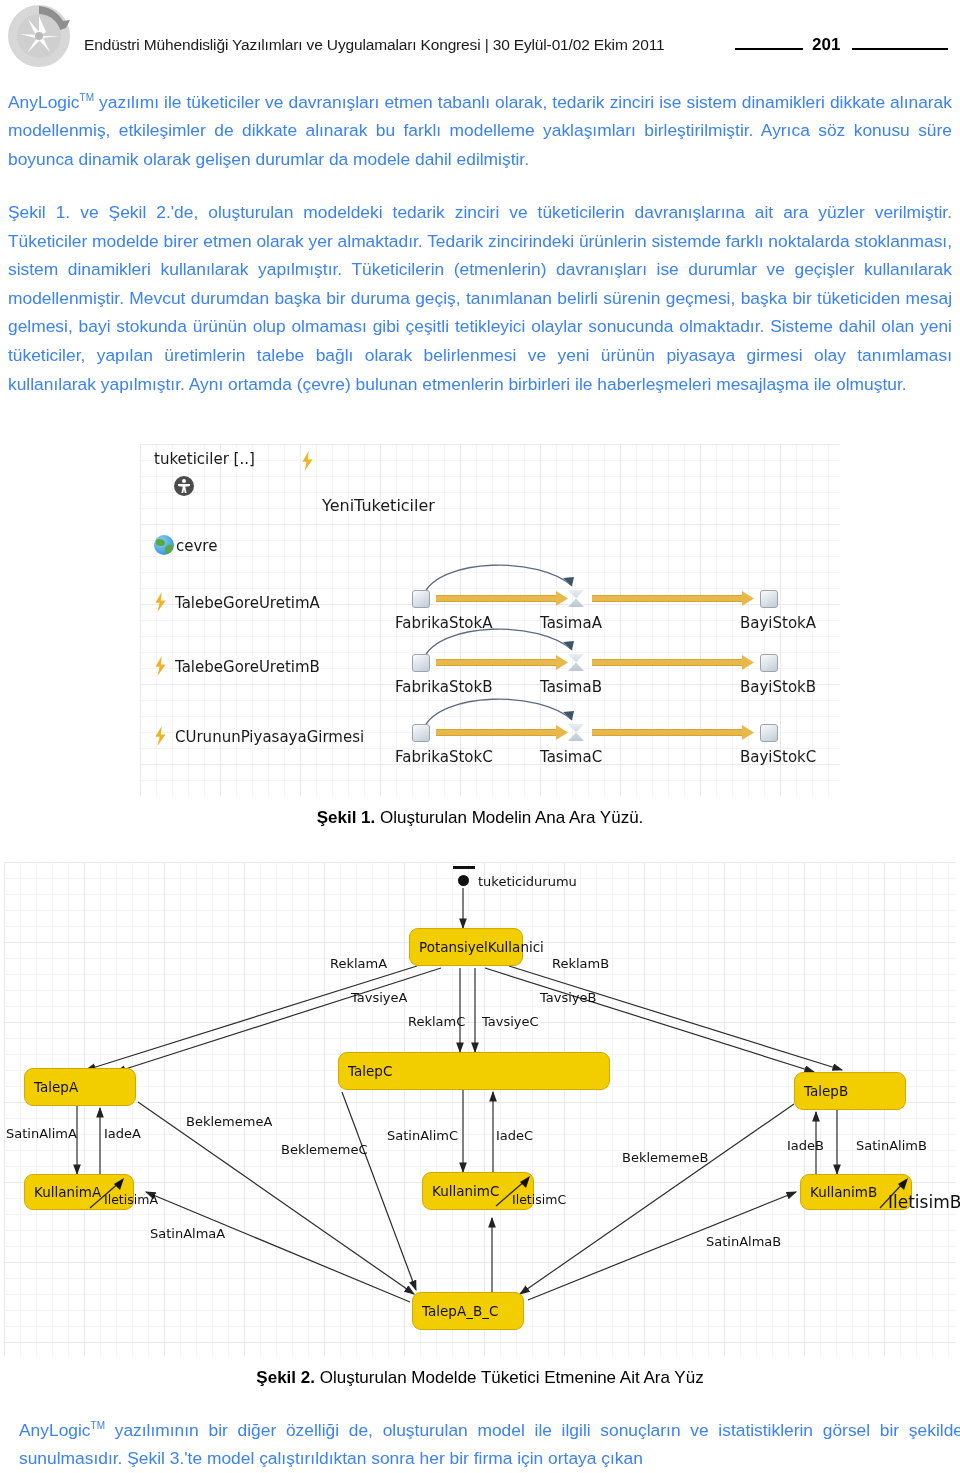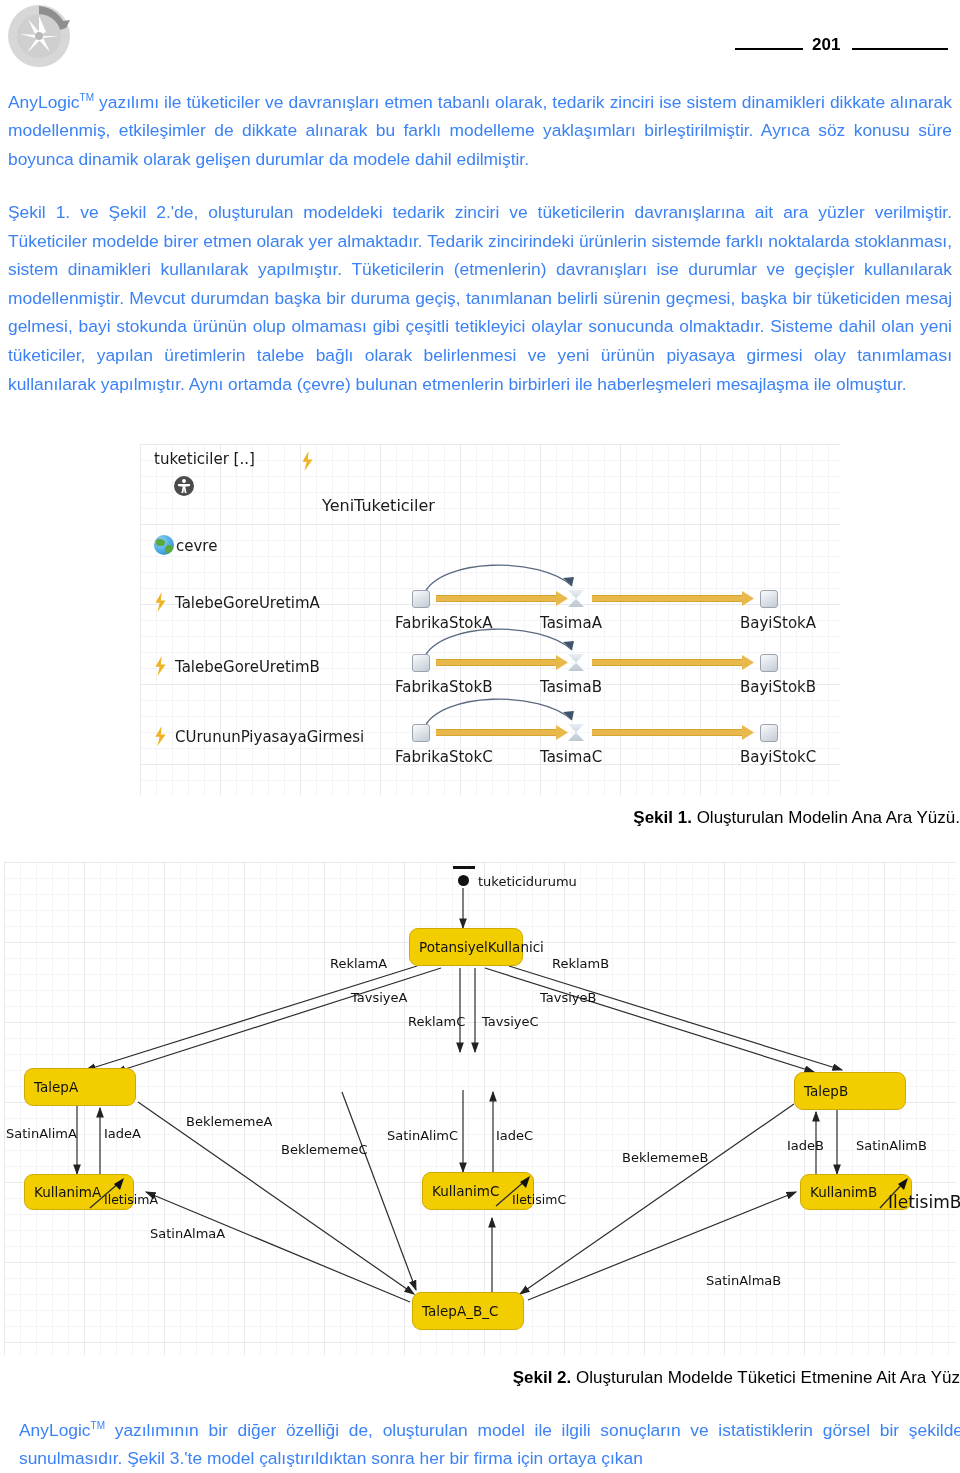--- a/index.html
+++ b/index.html
@@ -45,21 +45,21 @@
     text-justify:inter-word;
     color:#3b82f6;
   }
   .para sup{ font-size:10px; vertical-align:super; }
   #para1{ top:84px; }
   #para2{ top:198px; }
   #para3{ top:1412px; width:944px;margin-left:11px; }
 
   
   .fig-caption{
-    position:absolute; width:960px; text-align:right;
+    position:absolute; width:960px; text-align:center;
     font-size:17px; color:#000;
   }
   .fig-caption b{ font-weight:bold; }
   #cap1{ top:808px; }
   #cap2{ top:1368px; }
 
   
   .canvas{
     position:absolute;
     background:#ffffff;
@@ -167,20 +167,21 @@
     <path d="M60 26 L64 18 L50 20 Z" fill="#8f8f8f"></path>
     <circle cx="33" cy="34" r="22" fill="#cfcfcf"></circle>
     <path d="M33 14 L40 30 L33 34 Z" fill="#ffffff"></path>
     <path d="M53 34 L36 36 L33 34 Z" fill="#ffffff"></path>
     <path d="M44 50 L33 38 L36 34 Z" fill="#ffffff"></path>
     <path d="M21 51 L31 36 L34 38 Z" fill="#ffffff"></path>
     <path d="M14 32 L32 33 L33 37 Z" fill="#ffffff"></path>
     <path d="M22 17 L34 31 L30 34 Z" fill="#ffffff"></path>
     <circle cx="33" cy="34" r="4" fill="#b9b9b9"></circle>
   </svg>
+  <div class="hdr-text">Endüstri Mühendisliği Yazılımları ve Uygulamaları Kongresi | 30 Eylül-01/02 Ekim 2011</div>
   <div class="hdr-rule-left"></div>
   <div class="hdr-page">201</div>
   <div class="hdr-rule-right"></div>
 </div>
 
 <div class="para" id="para1">AnyLogic<sup>TM</sup> yazılımı ile tüketiciler ve davranışları etmen tabanlı olarak, tedarik zinciri ise sistem dinamikleri dikkate alınarak modellenmiş, etkileşimler de dikkate alınarak bu farklı modelleme yaklaşımları birleştirilmiştir. Ayrıca söz konusu süre boyunca dinamik olarak gelişen durumlar da modele dahil edilmiştir.</div>
 <div class="para" id="para2">Şekil 1. ve Şekil 2.'de, oluşturulan modeldeki tedarik zinciri ve tüketicilerin davranışlarına ait ara yüzler verilmiştir. Tüketiciler modelde birer etmen olarak yer almaktadır. Tedarik zincirindeki ürünlerin sistemde farklı noktalarda stoklanması, sistem dinamikleri kullanılarak yapılmıştır. Tüketicilerin (etmenlerin) davranışları ise durumlar ve geçişler kullanılarak modellenmiştir. Mevcut durumdan başka bir duruma geçiş, tanımlanan belirli sürenin geçmesi, başka bir tüketiciden mesaj gelmesi, bayi stokunda ürünün olup olmaması gibi çeşitli tetikleyici olaylar sonucunda olmaktadır. Sisteme dahil olan yeni tüketiciler, yapılan üretimlerin talebe bağlı olarak belirlenmesi ve yeni ürünün piyasaya girmesi olay tanımlaması kullanılarak yapılmıştır. Aynı ortamda (çevre) bulunan etmenlerin birbirleri ile haberleşmeleri mesajlaşma ile olmuştur.</div>
 
 <div class="canvas" id="fig1">
 
@@ -314,20 +315,23 @@
 
   <div class="state" style="left:405px; top:66px; width:114px; height:38px;">
     <span>PotansiyelKullanici</span>
   </div>
   <div class="state" style="left:20px; top:206px; width:112px; height:38px;text-align:center;">
     <span>TalepA</span>
   </div>
   <div class="state" style="left:790px; top:210px; width:112px; height:38px;">
     <span>TalepB</span>
   </div>
+  <div class="state" style="left:334px; top:190px; width:272px; height:38px;">
+    <span>TalepC</span>
+  </div>
   <div class="state" style="left:20px; top:312px; width:110px; height:36px;">
     <span>KullanimA</span>
   </div>
   <div class="state" style="left:796px; top:312px; width:112px; height:36px;">
     <span>KullanimB</span>
   </div>
   <div class="state" style="left:418px; top:310px; width:112px; height:38px;">
     <span>KullanimC</span>
   </div>
   <div class="state" style="left:408px; top:430px; width:112px; height:38px;">
@@ -365,20 +369,20 @@
 
   <div class="edge-label" style="left:383px; top:266px;">SatinAlimC</div>
   <div class="edge-label" style="left:492px; top:266px;">IadeC</div>
   <div class="edge-label" style="left:277px; top:280px;">BeklememeC</div>
 
   <div class="edge-label" style="left:783px; top:276px;">IadeB</div>
   <div class="edge-label" style="left:852px; top:276px;">SatinAlimB</div>
   <div class="edge-label" style="left:618px; top:288px;">BeklememeB</div>
 
   <div class="edge-label" style="left:146px; top:364px;">SatinAlmaA</div>
-  <div class="edge-label" style="left:702px; top:372px;margin-top:39px;">SatinAlmaB</div>
+  <div class="edge-label" style="left:702px; top:372px;">SatinAlmaB</div>
 </div>
 
 <div class="fig-caption" id="cap2">
   <b>Şekil 2.</b><span> Oluşturulan Modelde Tüketici Etmenine Ait Ara Yüz</span>
 </div>
 
 <div class="para" id="para3">AnyLogic<sup>TM</sup> yazılımının bir diğer özelliği de, oluşturulan model ile ilgili sonuçların ve istatistiklerin görsel bir şekilde sunulmasıdır. Şekil 3.'te model çalıştırıldıktan sonra her bir firma için ortaya çıkan</div>
 
 </body></html>

